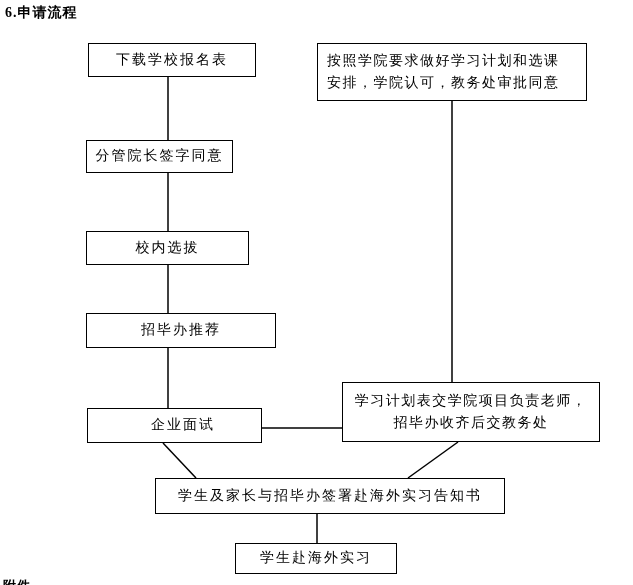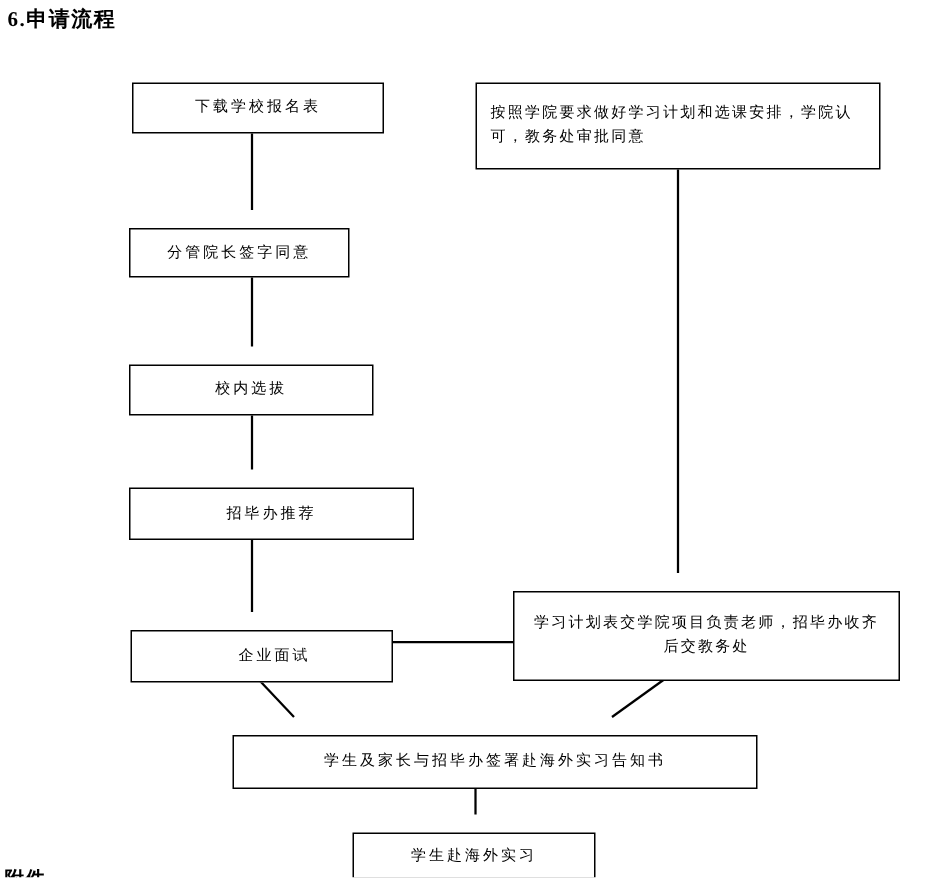--- a/index.html
+++ b/index.html
@@ -34,24 +34,23 @@
   }
   .node {
     position: absolute;
     box-sizing: border-box;
     border: 1.5px solid #000000;
     background: #ffffff;
     display: flex;
     align-items: center;
     justify-content: center;
     text-align: center;
-    font-size: 10px;
+    font-size: 14px;
     letter-spacing: 2px;
     line-height: 1.6;
-    margin-top: 12px;
   }
   .node--wrap-left {
     text-align: left;
     justify-content: center;
     letter-spacing: 1.5px;
     padding: 2px 12px 2px 9px;
   }
   .node--wrap-center {
     letter-spacing: 1.5px;
     padding: 15px 9px;

